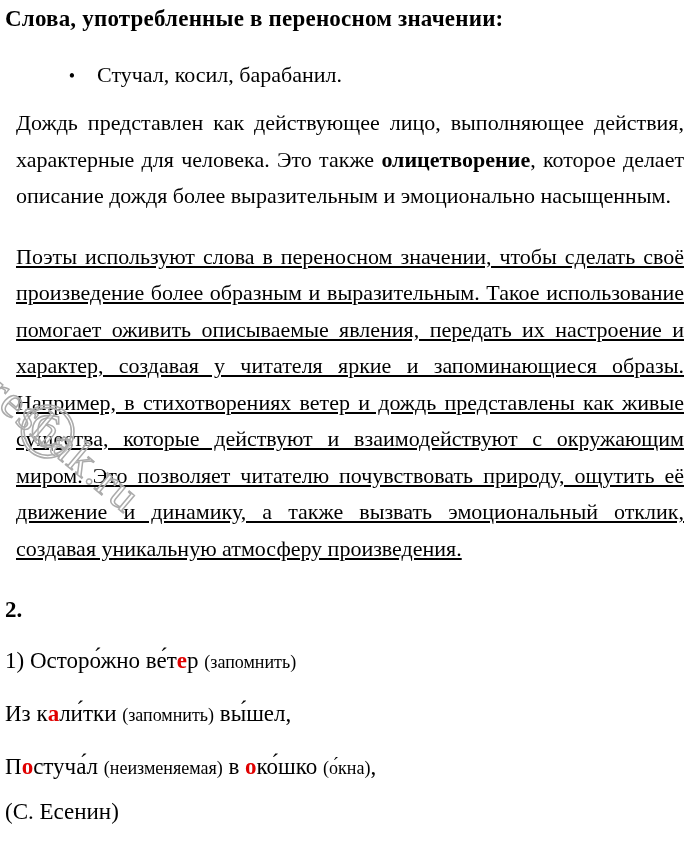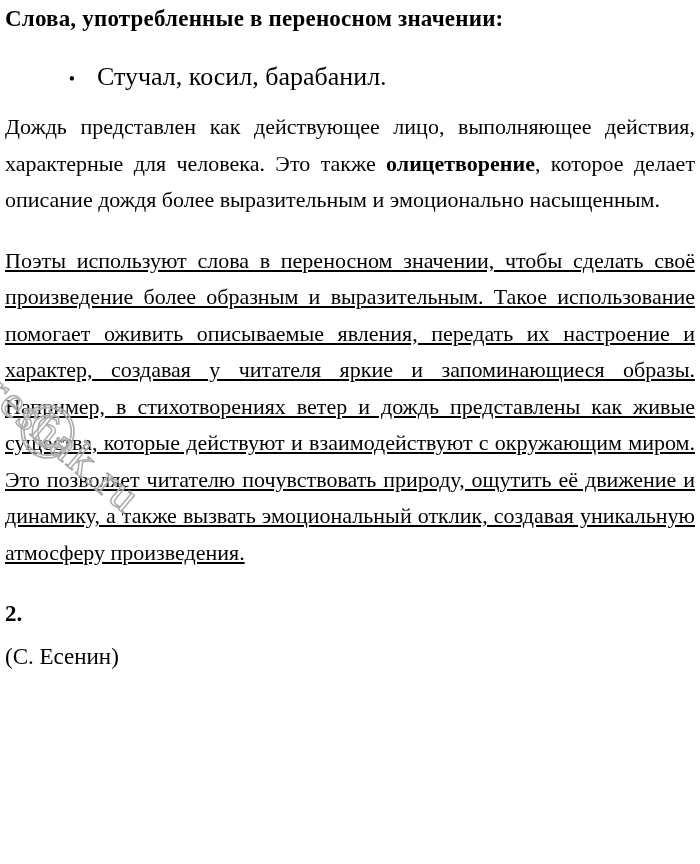--- a/index.html
+++ b/index.html
@@ -43,25 +43,25 @@
     display: flex;
     align-items: baseline;
   }
   .bullet-dot {
     width: 30px;
     text-align: center;
     margin-left: 52px;
     font-size: 18px;
   }
   .bullet-text {
-    font-size: 26px;
+    font-size: 22px;
     padding-left: 10px;
   }
   p.body-par {
-    margin: 0;
+    margin: 11px;
     margin-top: 17px;
     font-size: 22px;
     line-height: 36.5px;
     text-align: justify;
   }
   p.body-par + p.body-par {
     margin-top: 24px;
     text-decoration: underline;
   }
   .section-number {
@@ -137,16 +137,19 @@
     </div>
   </div>
 
   <p class="body-par"><span>Дождь представлен как действующее лицо, выполняющее действия, характерные для человека. Это также </span><span class="seg-b">олицетворение</span><span>, которое делает описание дождя более выразительным и эмоционально насыщенным.</span></p>
 
   <p class="body-par"><span>Поэты используют слова в переносном значении, чтобы сделать своё произведение более образным и выразительным. Такое использование помогает оживить описываемые явления, передать их настроение и характер, создавая у читателя яркие и запоминающиеся образы. Например, в стихотворениях ветер и дождь представлены как живые существа, которые действуют и взаимодействуют с окружающим миром. Это позволяет читателю почувствовать природу, ощутить её движение и динамику, а также вызвать эмоциональный отклик, создавая уникальную атмосферу произведения.</span></p>
 
   <div class="section-number">2.</div>
 
   <div class="poem">
+    <p class="poem-line"><span>1) Осторо́жно ве́т</span><span class="seg-red">е</span><span>р </span><span class="seg-small">(запомнить)</span></p>
+    <p class="poem-line"><span>Из к</span><span class="seg-red">а</span><span>ли́тки </span><span class="seg-small">(запомнить)</span><span> вы́шел,</span></p>
+    <p class="poem-line"><span>П</span><span class="seg-red">о</span><span>стуча́л </span><span class="seg-small">(неизменяемая)</span><span> в </span><span class="seg-red">о</span><span>ко́шко </span><span class="seg-small">(о́кна)</span><span>,</span></p>
     <p class="poem-line poem-author"><span>(С. Есенин)</span></p>
   </div>
 
 </div>
 
 </body></html>

